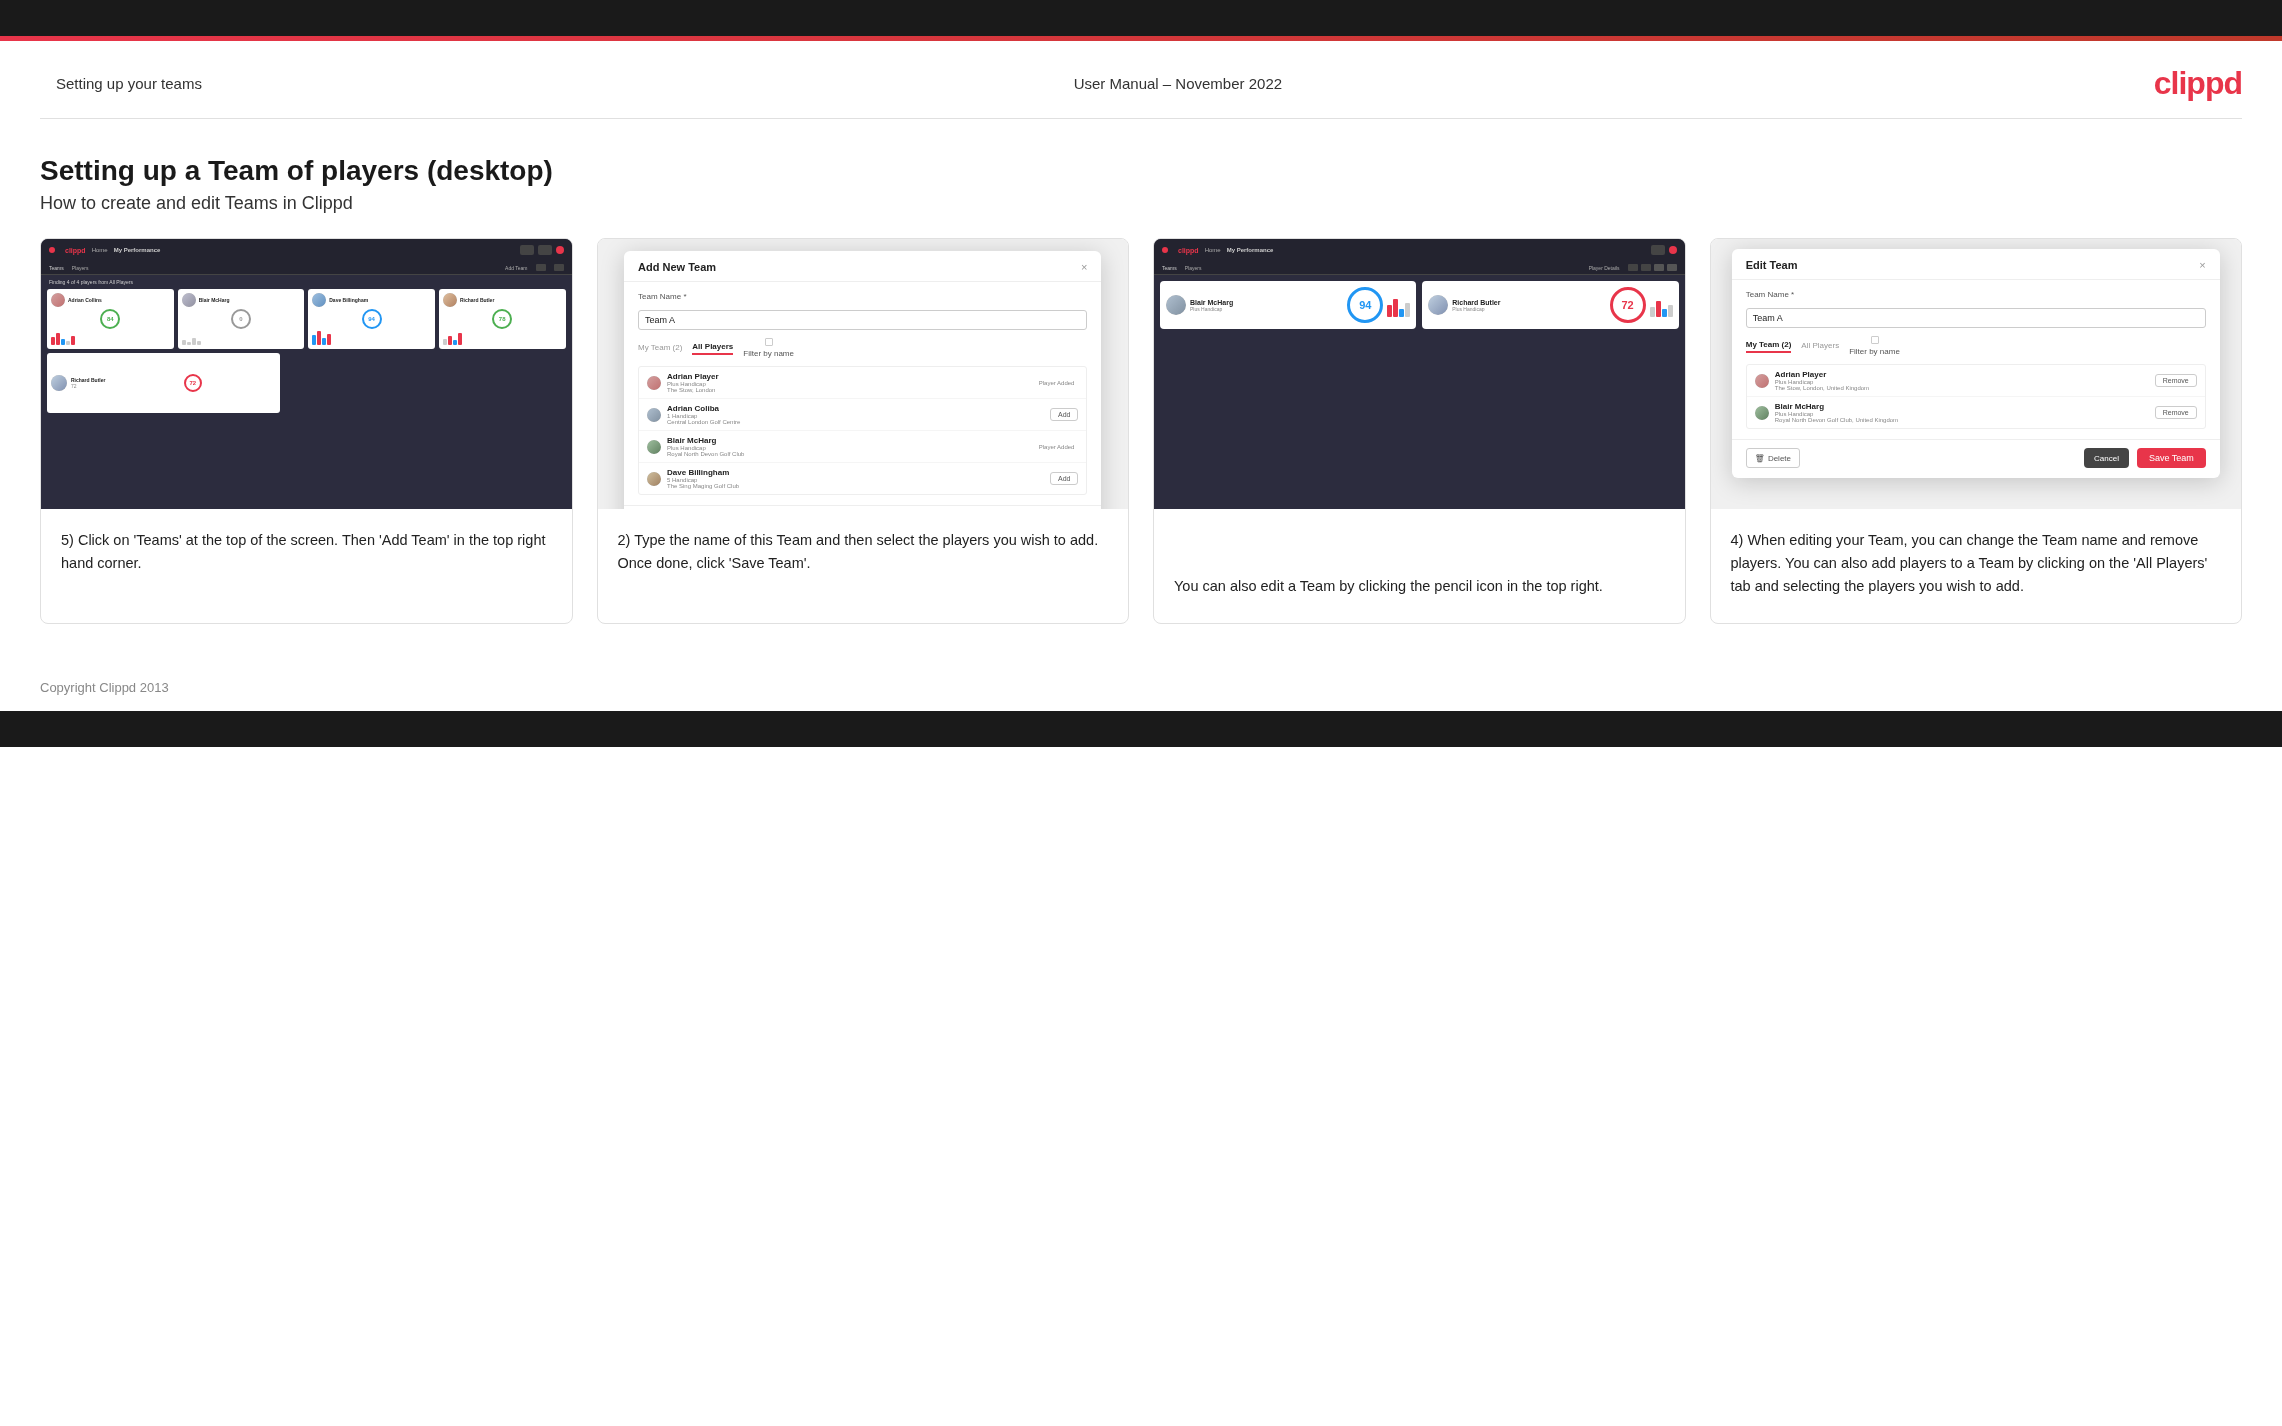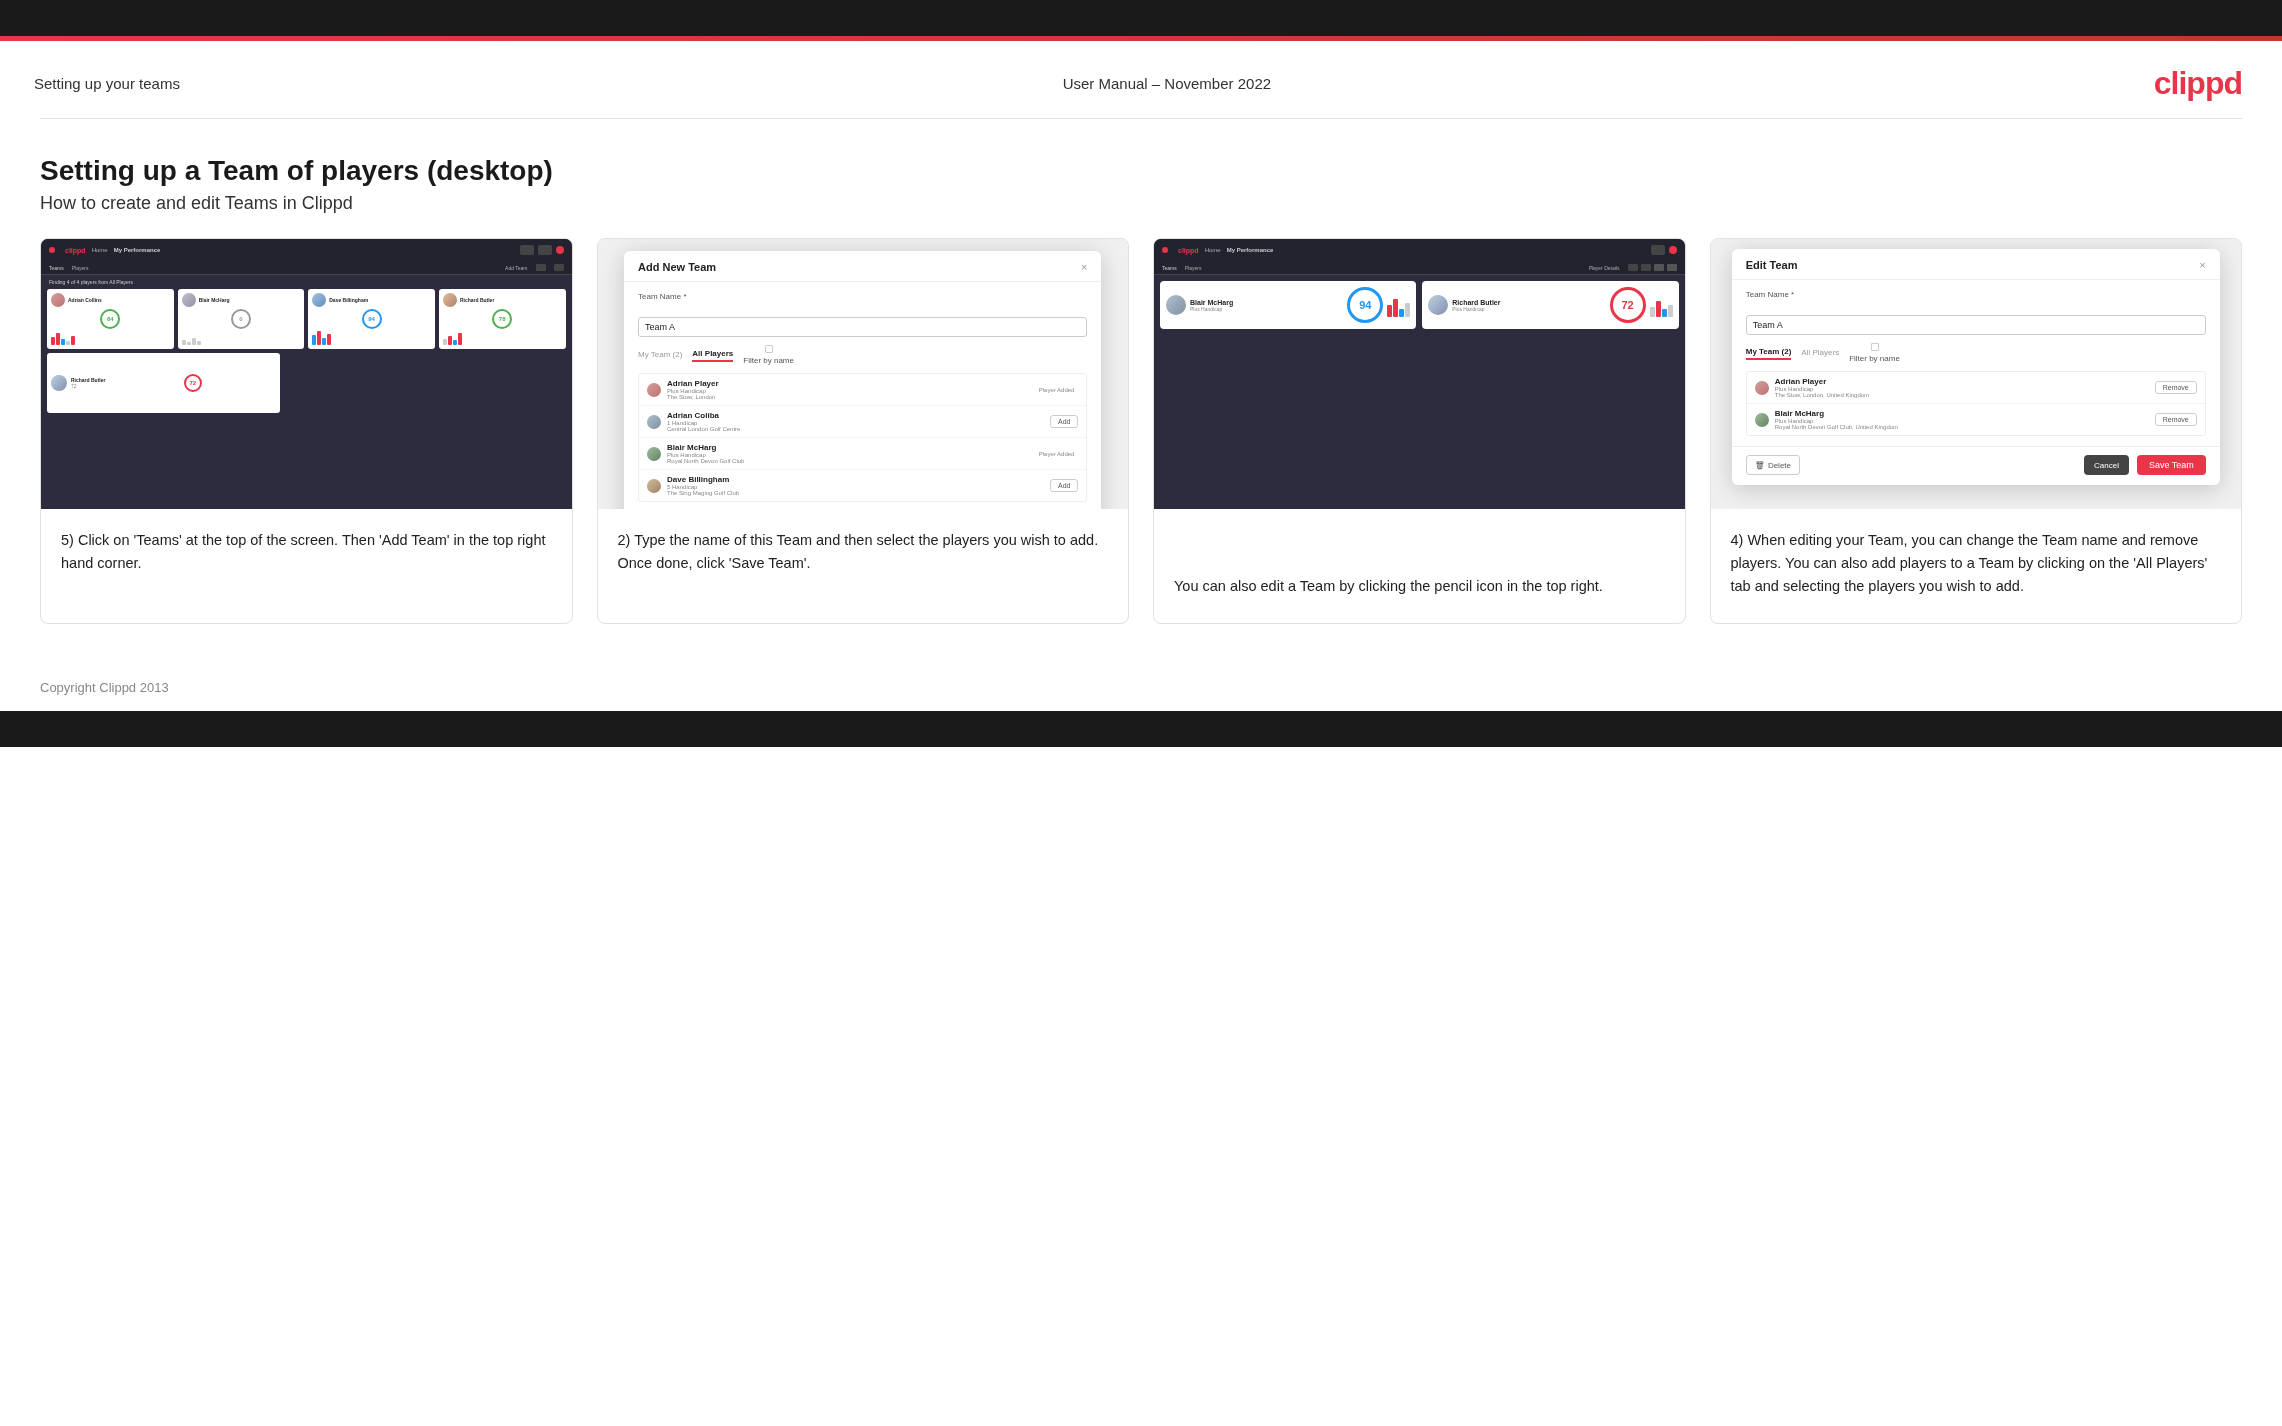--- a/index.html
+++ b/index.html
@@ -23,21 +23,21 @@
       background: linear-gradient(90deg, #e8354a 0%, #c0392b 100%);
       height: 5px;
       width: 100%;
     }
 
     
     .page-header {
       display: flex;
       align-items: center;
       justify-content: space-between;
-      padding: 24px 40px 16px 34px;
+      padding: 24px 40px 16px 56px;
     }
 
     .header-left {
       font-size: 15px;
       color: #333;
     }
 
     .header-center {
       font-size: 15px;
       color: #333;
@@ -238,21 +238,21 @@
       cursor: pointer;
     }
 
     .mock-dialog-body {
       padding: 10px 14px;
     }
 
     .mock-field-label {
       font-size: 8px;
       color: #555;
-      margin-bottom: 16px;
+      margin-bottom: 9px;
     }
 
     .mock-input {
       border: 1px solid #ccc;
       border-radius: 3px;
       padding: 4px 6px;
       font-size: 9px;
       color: #222;
       width: 100%;
       margin-bottom: 8px;

